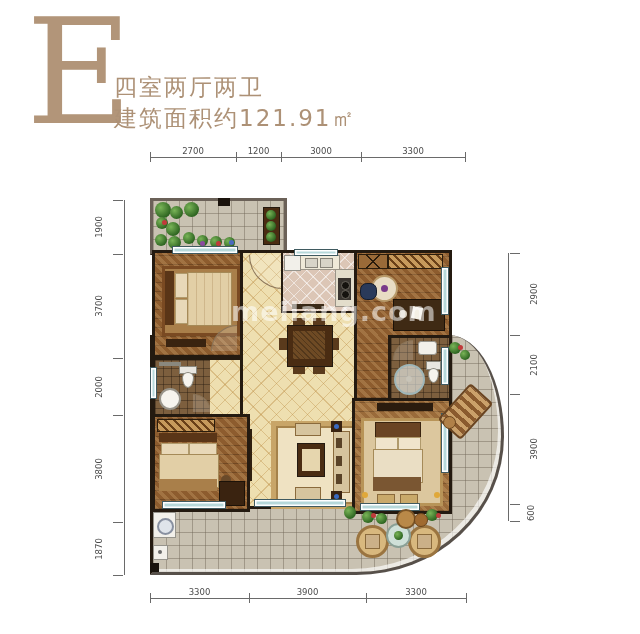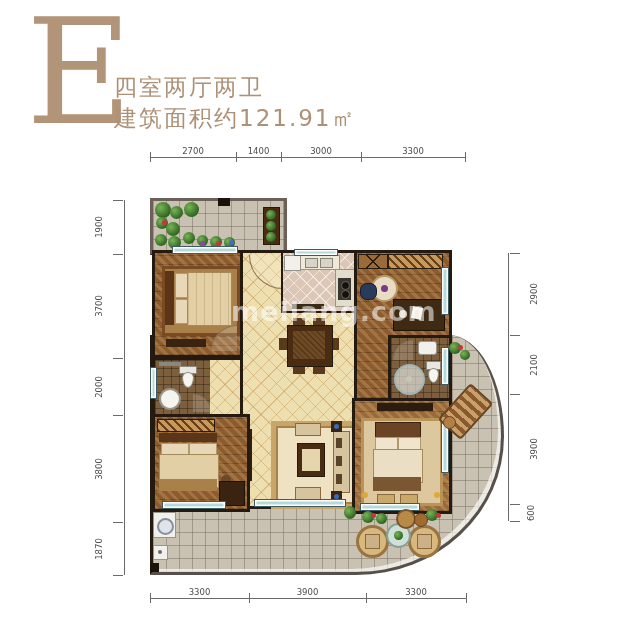--- a/index.html
+++ b/index.html
@@ -71,21 +71,21 @@
 
 <div class="abs letter-e">E</div>
 <div class="abs hd-line hd1">四室两厅两卫</div>
 <div class="abs hd-line hd2">建筑面积约121.91㎡</div>
 
 <div class="dim dim-h" style="left:150px;top:147px;text-decoration:underline;">
   <div class="seg" style="width:86px">
       <span>2700</span>
     </div>
   <div class="seg" style="width:45px">
-      <span>1400</span>
+      <span>1200</span>
     </div>
   <div class="seg" style="width:80px">
       <span>3000</span>
     </div>
   <div class="seg" style="width:104px">
       <span>3300</span>
     </div>
 </div>
 
 <div class="dim dim-v dim-left" style="left:112px;top:200px;">

